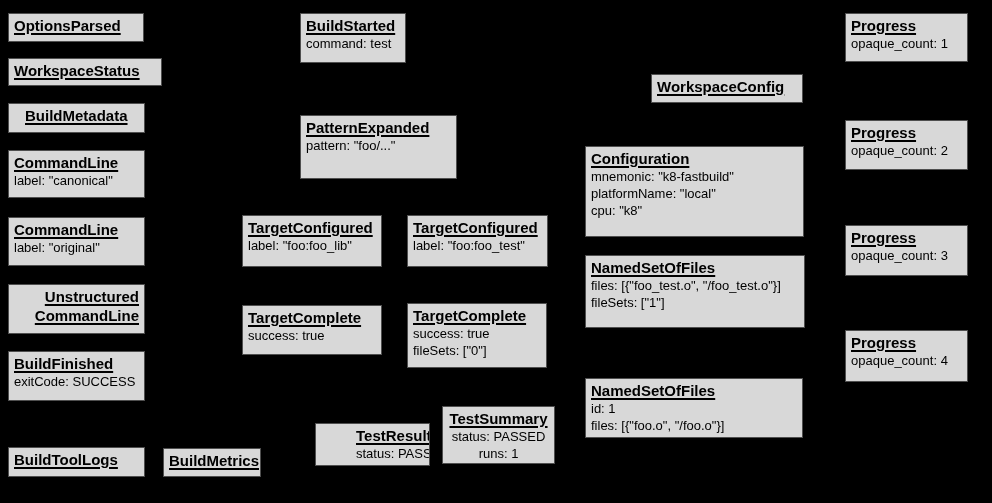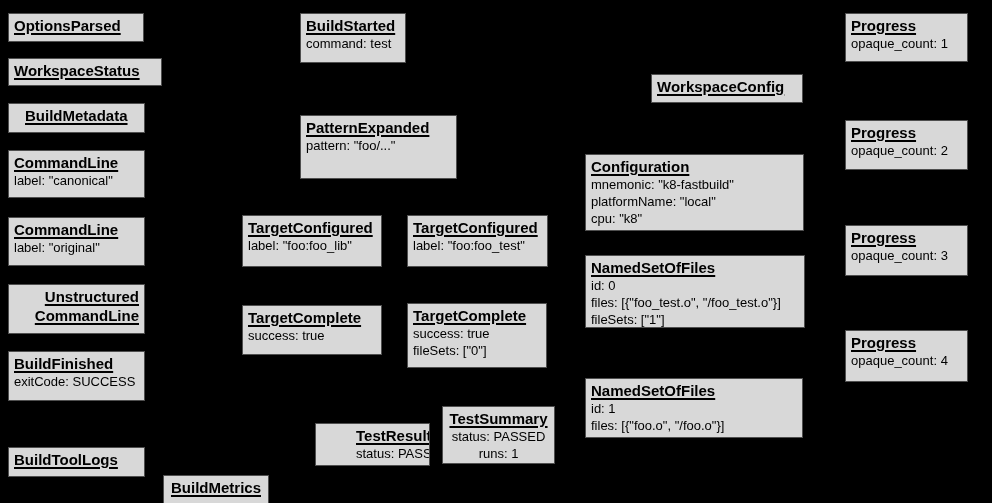--- a/index.html
+++ b/index.html
@@ -76,21 +76,21 @@
 
   <div class="node" style="left:8px;top:351px;width:137px;height:50px;">
     <div class="node-title">BuildFinished</div>
     <div class="node-line">exitCode: SUCCESS</div>
   </div>
 
   <div class="node" style="left:8px;top:447px;width:137px;height:30px;">
     <div class="node-title">BuildToolLogs</div>
   </div>
 
-  <div class="node" style="left:163px;top:475px;width:106px;height:29px;text-align:center;">
+  <div class="node" style="left:163px;top:448px;width:98px;height:29px;text-align:center;">
     <div class="node-title">BuildMetrics</div>
   </div>
 
   <div class="node" style="left:300px;top:13px;width:106px;height:50px;">
     <div class="node-title">BuildStarted</div>
     <div class="node-line">command: test</div>
   </div>
 
   <div class="node" style="left:300px;top:115px;width:157px;height:64px;">
     <div class="node-title">PatternExpanded</div>
@@ -126,30 +126,29 @@
   <div class="node" style="left:442px;top:406px;width:113px;height:58px;text-align:center;">
     <div class="node-title">TestSummary</div>
     <div class="node-line">status: PASSED</div>
     <div class="node-line">runs: 1</div>
   </div>
 
   <div class="node" style="left:651px;top:74px;width:152px;height:29px;">
     <div class="node-title">WorkspaceConfig</div>
   </div>
 
-  <div class="node" style="left:585px;top:154px;width:219px;height:77px;">
+  <div class="node" style="left:585px;top:146px;width:219px;height:91px;">
     <div class="node-title">Configuration</div>
     <div class="node-line">mnemonic: "k8-fastbuild"</div>
     <div class="node-line">platformName: "local"</div>
     <div class="node-line">cpu: "k8"</div>
   </div>
 
   <div class="node" style="left:585px;top:255px;width:220px;height:73px;">
     <div class="node-title">NamedSetOfFiles</div>
-    <div class="node-line">id: 0</div>
     <div class="node-line">files: [{"foo_test.o", "/foo_test.o"}]</div>
     <div class="node-line">fileSets: ["1"]</div>
   </div>
 
   <div class="node" style="left:585px;top:378px;width:218px;height:60px;">
     <div class="node-title">NamedSetOfFiles</div>
     <div class="node-line">id: 1</div>
     <div class="node-line">files: [{"foo.o", "/foo.o"}]</div>
   </div>
 

